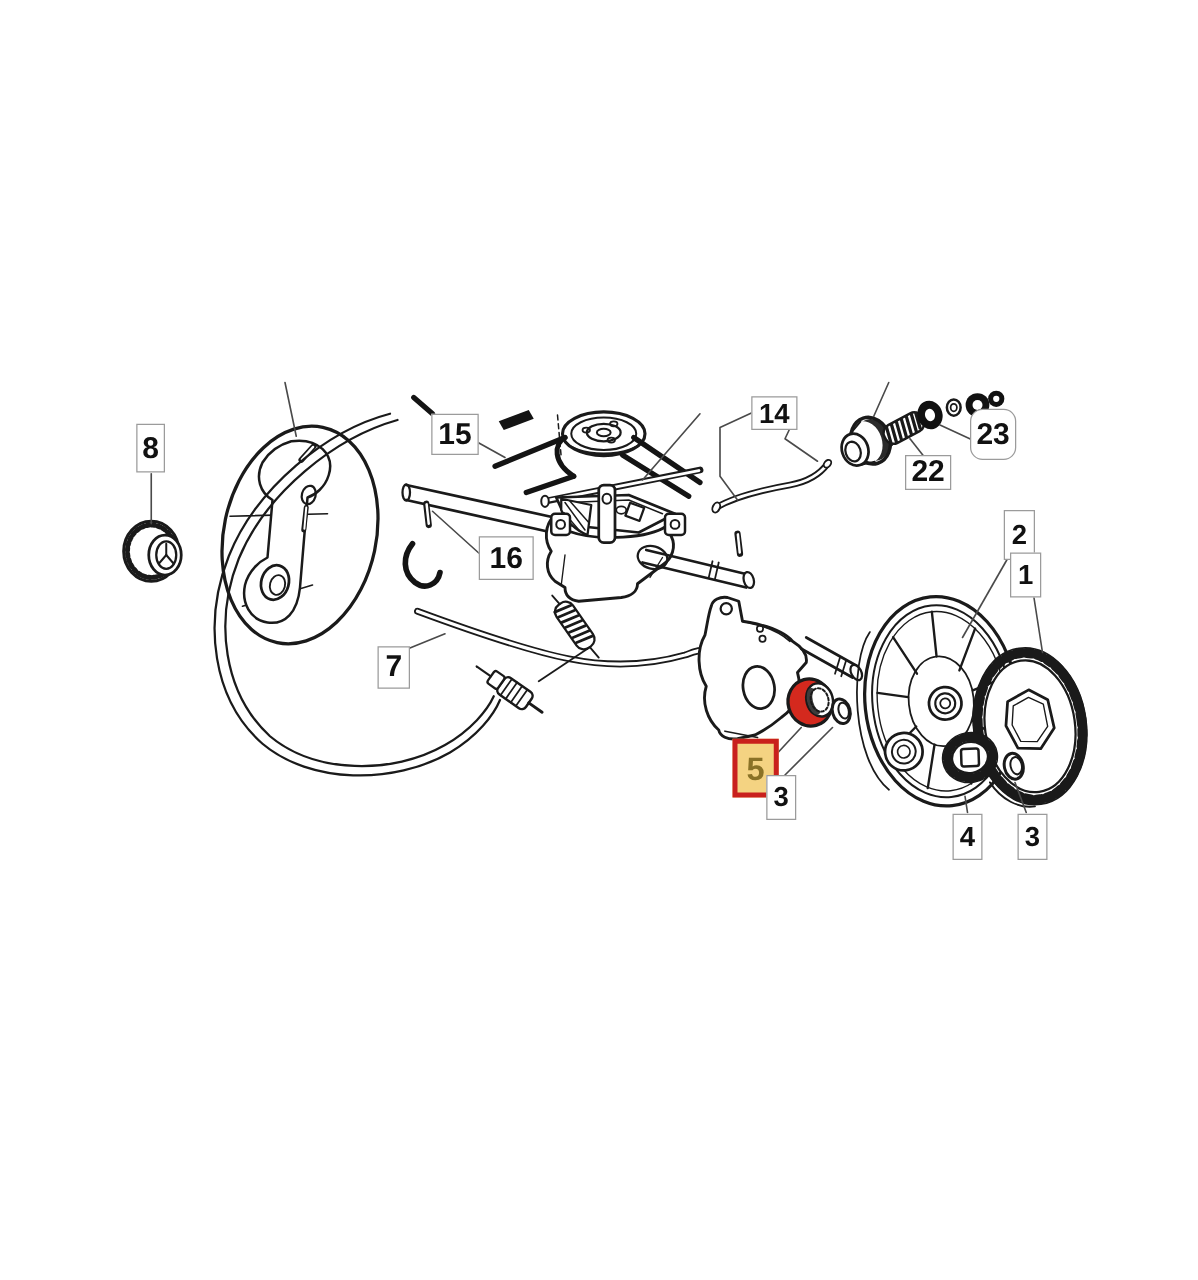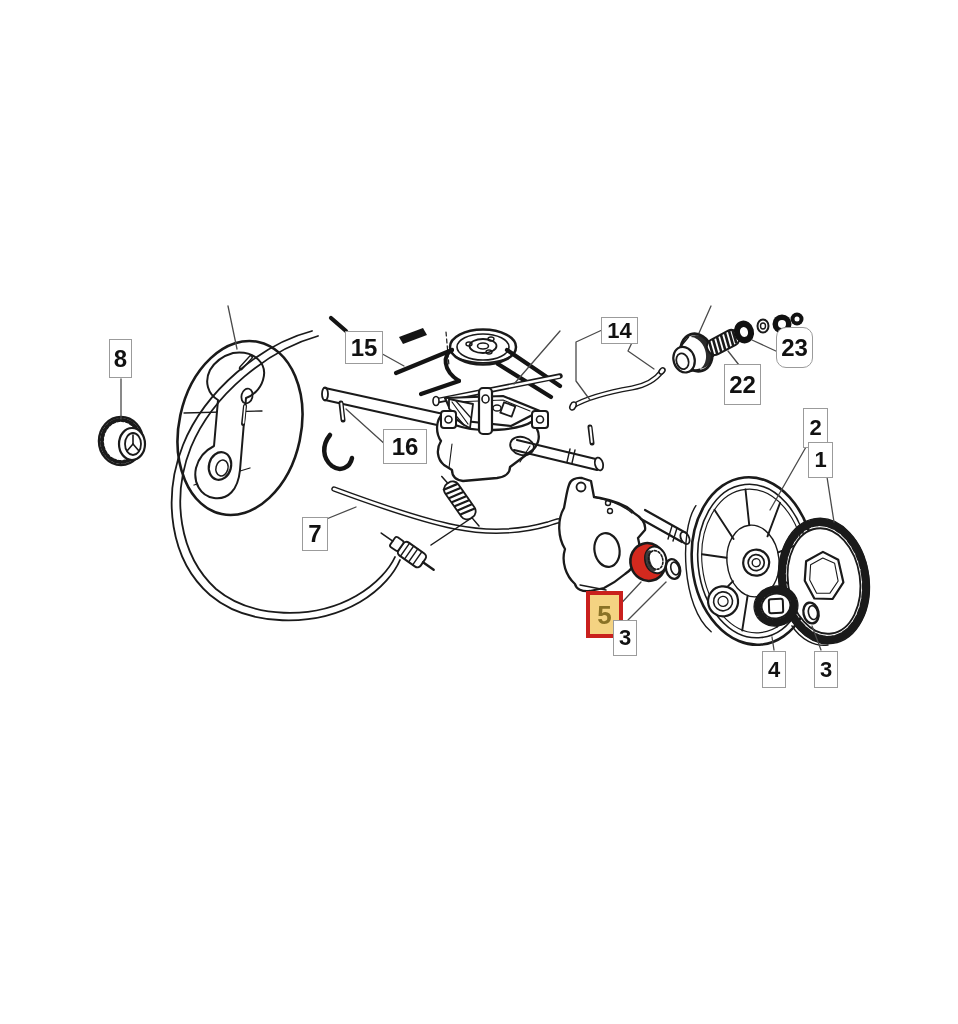--- a/index.html
+++ b/index.html
@@ -267,21 +267,21 @@
     <line x1="560" y1="331" x2="514" y2="384"></line>
     <line x1="237" y1="349" x2="228" y2="306"></line>
     <line x1="699" y1="333" x2="711" y2="306"></line>
   </g>
 </svg>
 
 <div class="plabel" style="left:109px;top:339px;width:23px;height:39px;">8</div>
 <div class="plabel" style="left:345px;top:331px;width:38px;height:33px;">15</div>
 <div class="plabel" style="left:383px;top:429px;width:44px;height:35px;">16</div>
 <div class="plabel small" style="left:601px;top:317px;width:37px;height:27px;">14</div>
-<div class="plabel" style="left:724px;top:364px;width:37px;height:41px;">22</div>
+<div class="plabel" style="left:724px;top:364px;width:37px;height:28px;">22</div>
 <div class="plabel" style="left:776px;top:327px;width:37px;height:41px;border-radius:10px;">23</div>
 <div class="plabel small" style="left:803px;top:408px;width:25px;height:40px;">2</div>
 <div class="plabel small" style="left:808px;top:442px;width:25px;height:36px;">1</div>
 <div class="plabel" style="left:302px;top:517px;width:26px;height:34px;">7</div>
 <div class="plabel hl" style="left:586px;top:591px;width:37px;height:47px;">5</div>
 <div class="plabel small" style="left:613px;top:620px;width:24px;height:36px;">3</div>
 <div class="plabel small" style="left:762px;top:651px;width:24px;height:37px;">4</div>
 <div class="plabel small" style="left:814px;top:651px;width:24px;height:37px;">3</div>
 
 </div>

